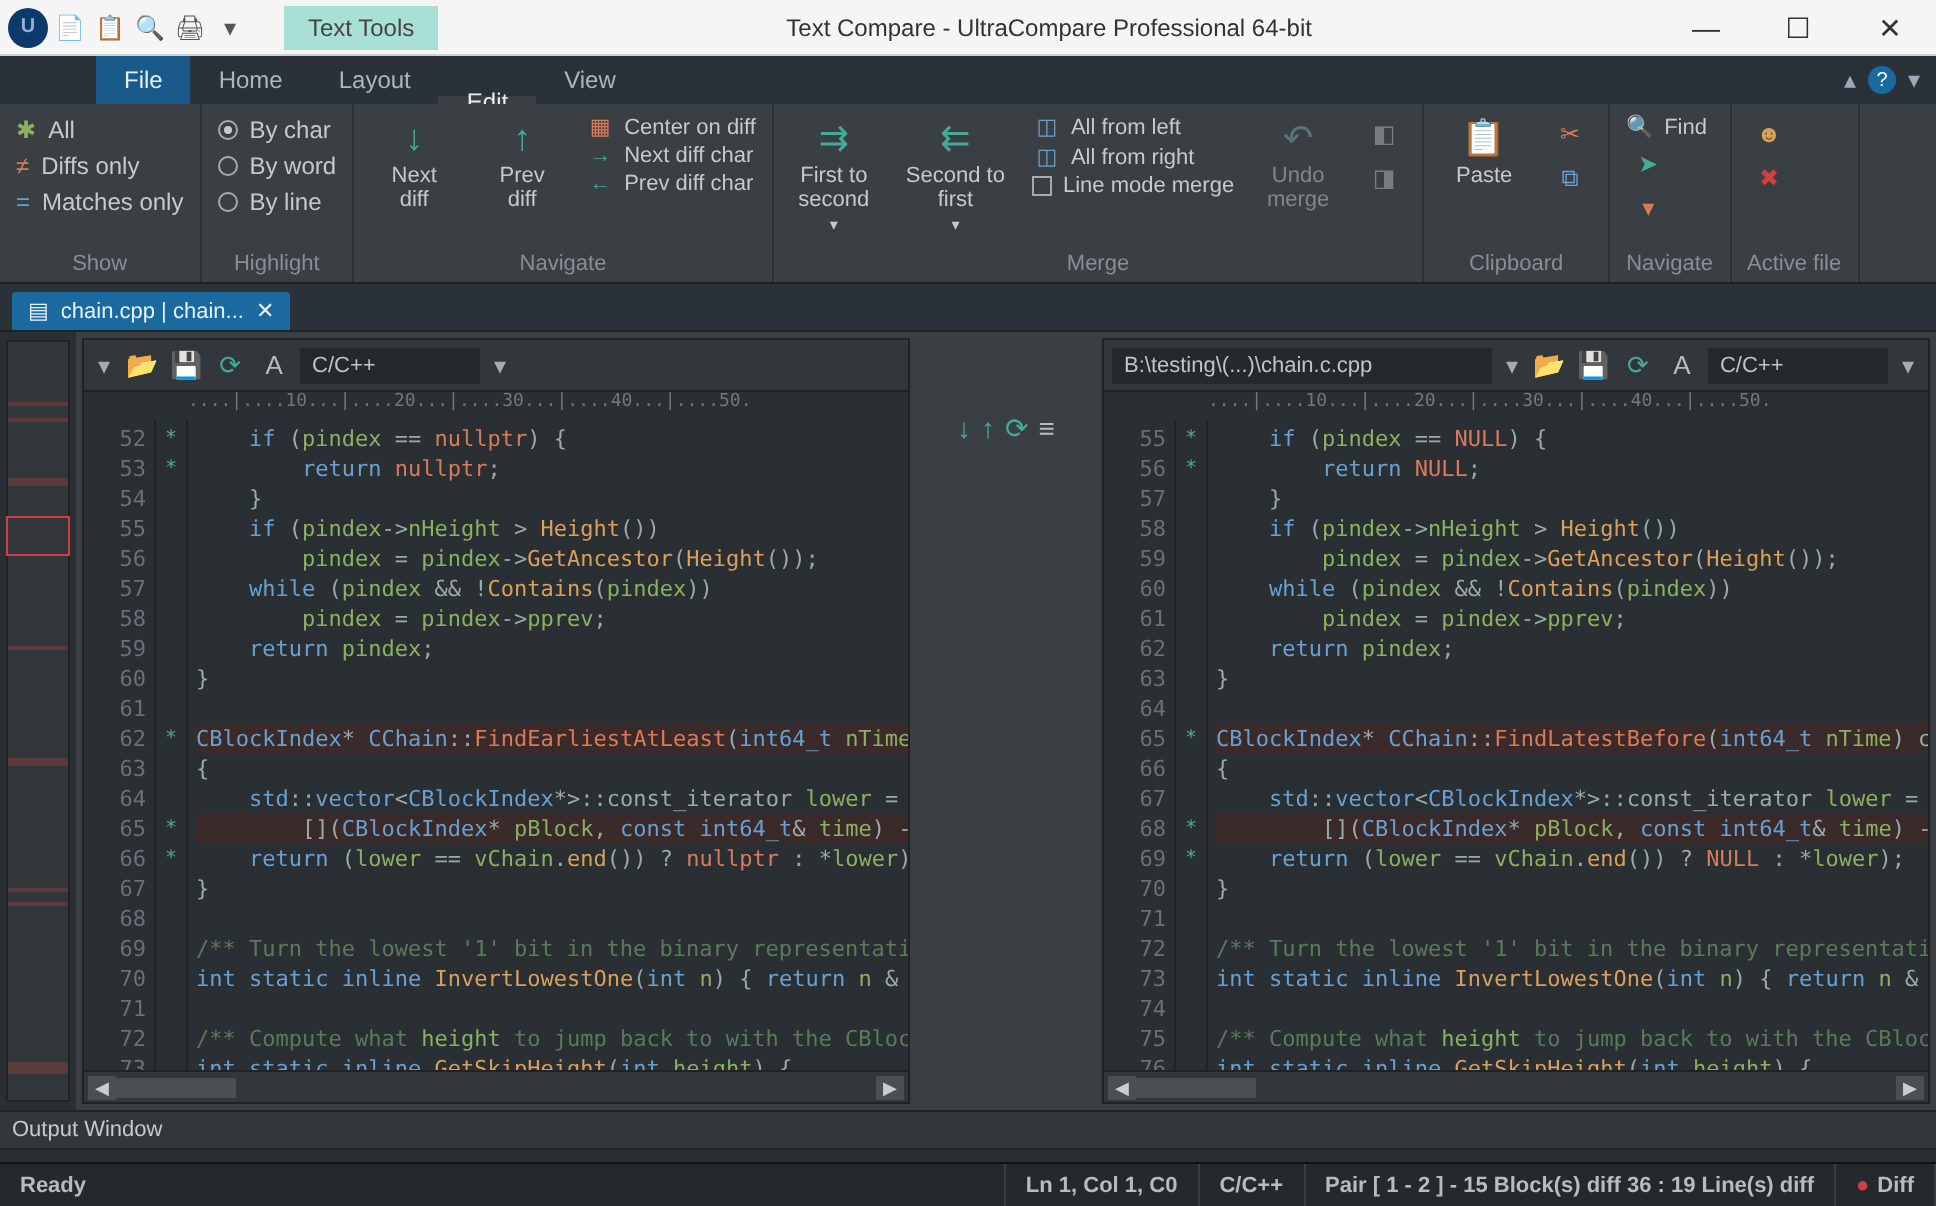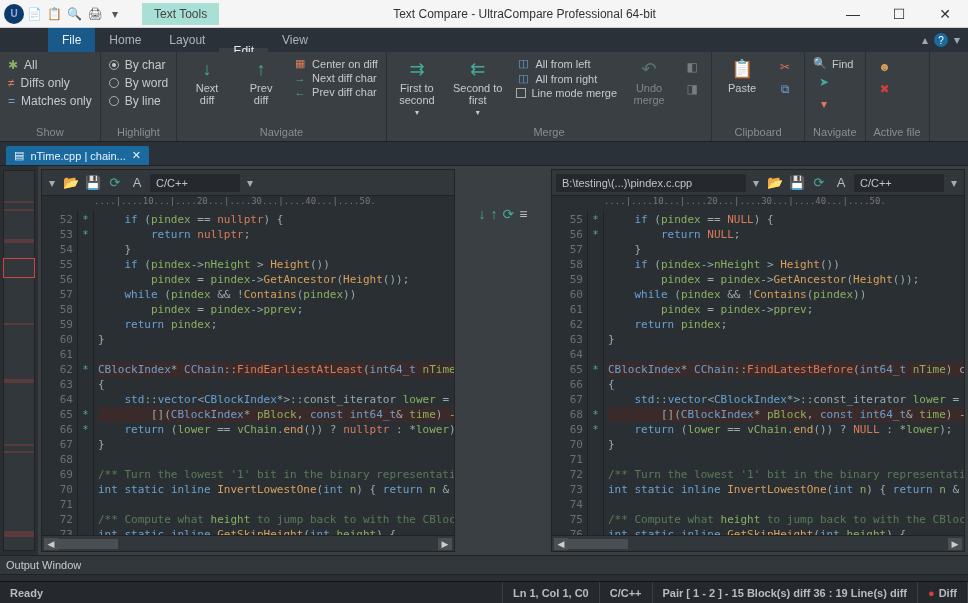--- a/index.html
+++ b/index.html
@@ -293,21 +293,21 @@
       <div class="icn-box" style="color:#d04040;">✖</div>
     </div>
       </div>
     <div class="label">Active file</div>
   </div>
 </div>
 
 <div class="doctabs">
   <div class="doctab">
     <span>▤</span>
-    <span>nTime.cpp | chain...</span>
+    <span>chain.cpp | chain...</span>
     <span class="close">✕</span>
   </div>
 </div>
 
 <div class="editors">
   <div class="overview">
     <div class="ov-strip">
       <div class="ov-mark" style="top:8%;background:#5a3a3a;"></div>
       <div class="ov-mark" style="top:10%;background:#5a3a3a;"></div>
       <div class="ov-mark" style="top:18%;background:#5a3a3a;height:4px;"></div>
@@ -397,21 +397,21 @@
           <span class="mi">↓</span>
           <span class="mi">↑</span>
           <span class="mi">⟳</span>
           <span class="mi" style="color:#bbb;">≡</span>
         </div>
       </div>
     </div>
 
     <div class="pane">
       <div class="pane-tb">
-        <div class="path-box">B:\testing\(...)\pindex.c.cpp</div>
+        <div class="path-box">B:\testing\(...)\chain.c.cpp</div>
         <div class="dd">▾</div>
         <div class="tb-ic">📂</div>
         <div class="tb-ic">💾</div>
         <div class="tb-ic" style="color:#4a9;">⟳</div>
         <div class="tb-ic" style="color:#bbb;">A</div>
         <div class="lang-box">C/C++</div>
         <div class="dd">▾</div>
       </div>
       <div class="ruler">....|....10...|....20...|....30...|....40...|....50.</div>
       <div class="code-wrap">

